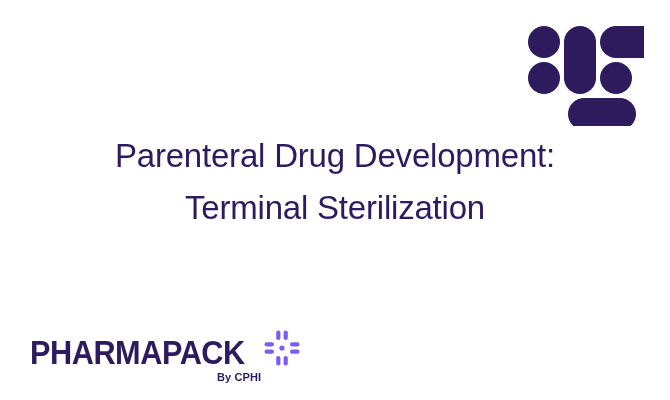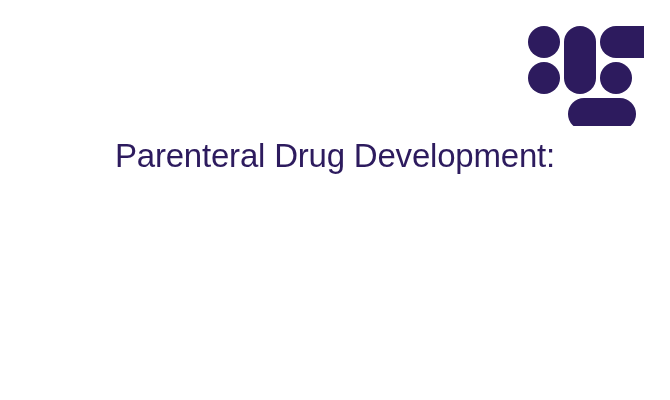--- a/index.html
+++ b/index.html
@@ -124,16 +124,41 @@
 
         <rect x="40" y="72" width="68" height="32" rx="16"></rect>
 
         <circle cx="132" cy="124" r="16"></circle>
       </g>
     </svg>
   </div>
 
   <div class="title-block">
     <span class="title-line">Parenteral Drug Development:</span>
+    <span class="title-line">Terminal Sterilization</span>
   </div>
 
+  <div class="pharmapack">
+    <span class="pp-wordmark">PHARMAPACK</span>
+    <span class="pp-burst">
+      <svg viewBox="0 0 40 40" xmlns="http://www.w3.org/2000/svg" aria-hidden="true">
+        <g fill="#7c5cf0">
+
+          <circle cx="20" cy="20" r="2.6"></circle>
+
+          <rect x="14.2" y="2.5" width="4.2" height="9.5" rx="2.1"></rect>
+          <rect x="21.6" y="2.5" width="4.2" height="9.5" rx="2.1"></rect>
+
+          <rect x="14.2" y="28" width="4.2" height="9.5" rx="2.1"></rect>
+          <rect x="21.6" y="28" width="4.2" height="9.5" rx="2.1"></rect>
+
+          <rect x="2.5" y="14.2" width="9.5" height="4.2" rx="2.1"></rect>
+          <rect x="2.5" y="21.6" width="9.5" height="4.2" rx="2.1"></rect>
+
+          <rect x="28" y="14.2" width="9.5" height="4.2" rx="2.1"></rect>
+          <rect x="28" y="21.6" width="9.5" height="4.2" rx="2.1"></rect>
+        </g>
+      </svg>
+    </span>
+    <span class="pp-byline">By CPHI</span>
+  </div>
 
 </div>
 
 </body></html>

